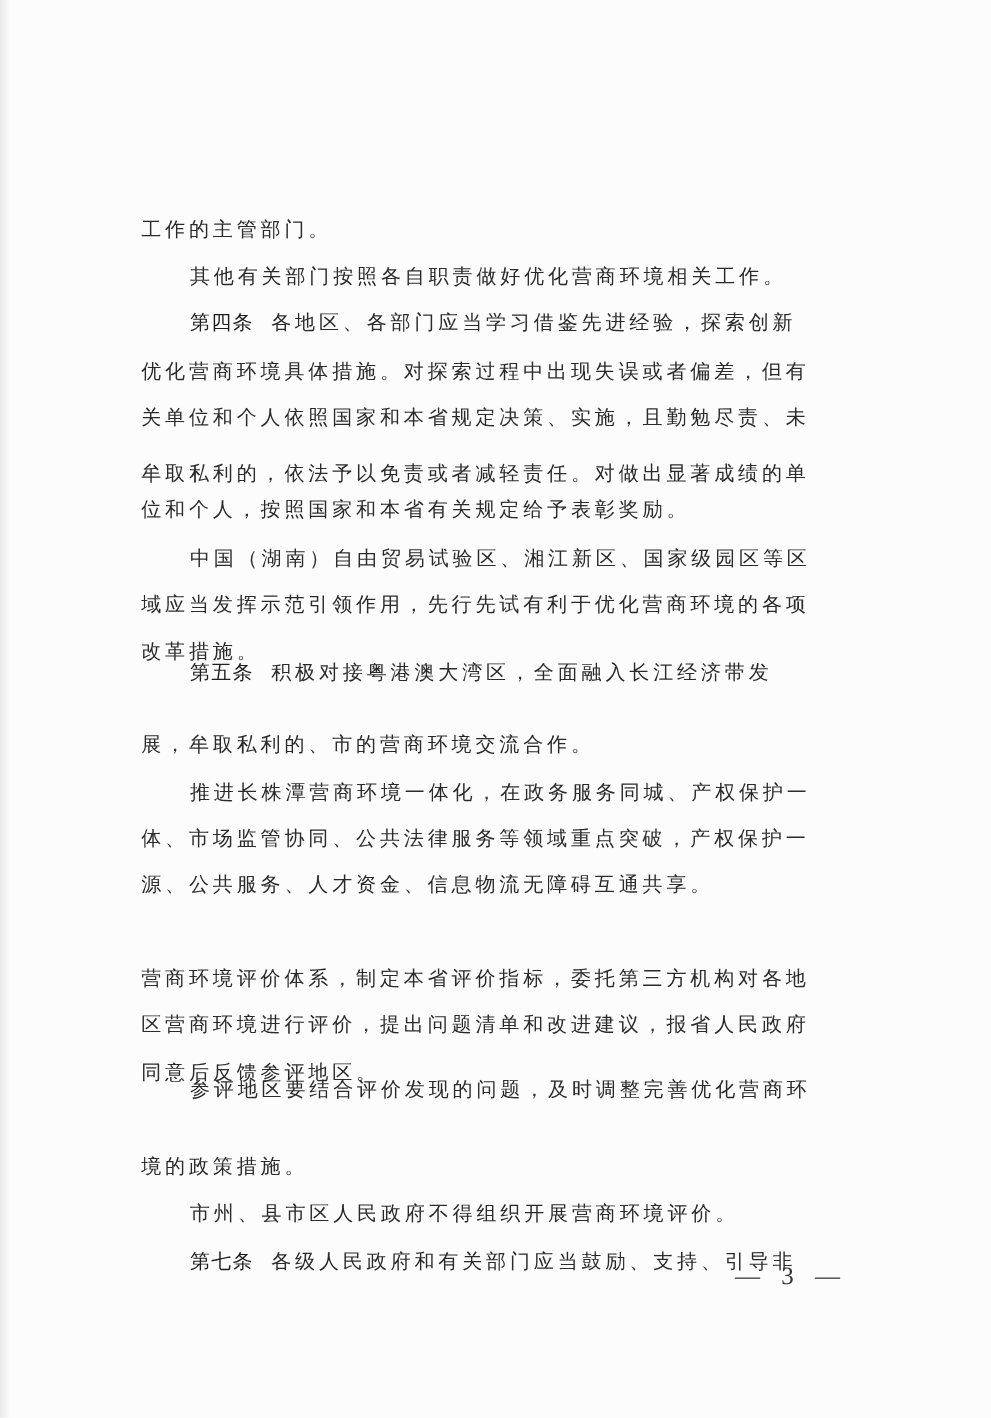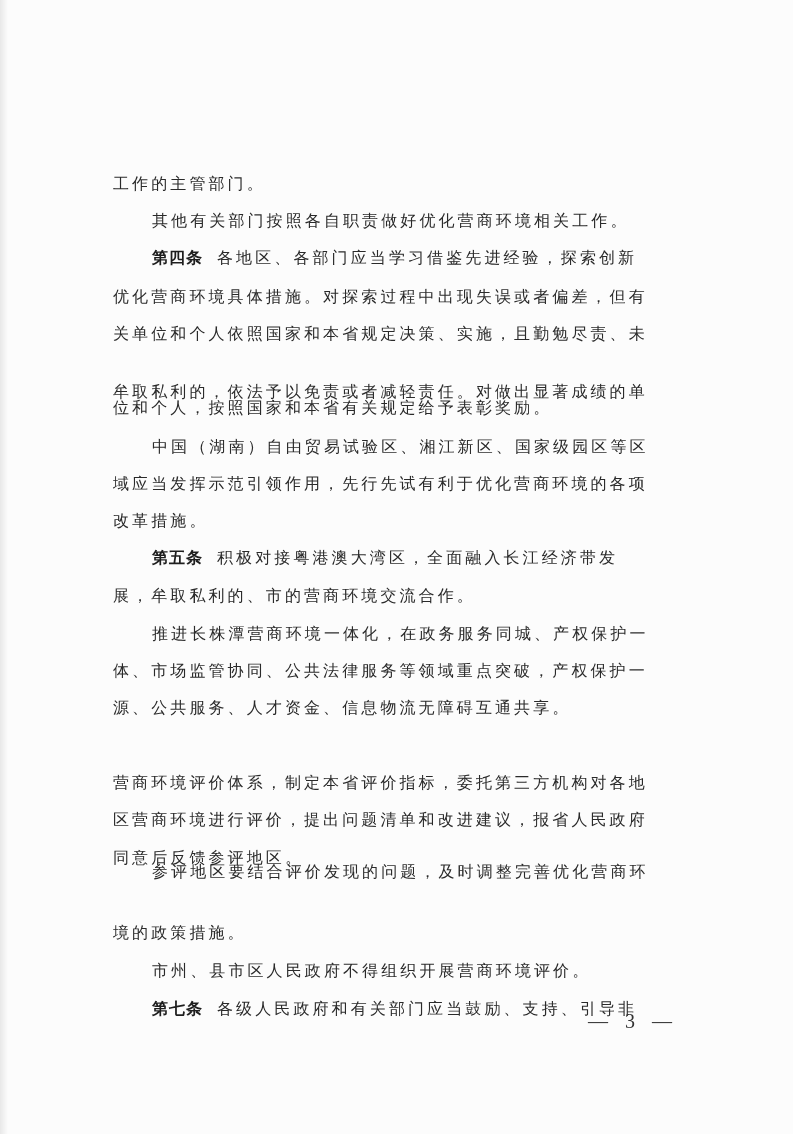--- a/index.html
+++ b/index.html
@@ -15,21 +15,21 @@
     .line {
       position: absolute;
       left: 113px;
       width: 565px;
       font-size: 16px;
       line-height: 24px;
       white-space: nowrap;
       letter-spacing: 3.1px;
     }
     .indent { left: 152px; }
-    .art { font-weight: bold; color: #1e1e1e; margin-right: 14px; letter-spacing: 1px; }
+    .art { font-weight: normal; color: #1e1e1e; margin-right: 14px; letter-spacing: 1px; }
     .page-num {
       position: absolute;
       left: 588px; top: 1010px;
       font-family: "Liberation Serif", serif;
       font-size: 20px;
       color: #333;
       letter-spacing: 6px;
     }
     .edge-left {
       position: absolute; left: 0; top: 0; width: 8px; height: 1134px;
@@ -40,26 +40,26 @@
 <body>
 
 <div class="page">
   <div class="edge-left"></div>
 
   <div class="line" style="top:172px"><span>工作的主管部门。</span></div>
   <div class="line indent" style="top:209px"><span>其他有关部门按照各自职责做好优化营商环境相关工作。</span></div>
   <div class="line indent" style="top:246px"><span class="art">第四条</span><span>各地区、各部门应当学习借鉴先进经验，探索创新</span></div>
   <div class="line" style="top:285px"><span>优化营商环境具体措施。对探索过程中出现失误或者偏差，但有</span></div>
   <div class="line" style="top:322px"><span>关单位和个人依照国家和本省规定决策、实施，且勤勉尽责、未</span></div>
-  <div class="line" style="top:380px"><span>牟取私利的，依法予以免责或者减轻责任。对做出显著成绩的单</span></div>
+  <div class="line" style="top:367px"><span>牟取私利的，依法予以免责或者减轻责任。对做出显著成绩的单</span></div>
   <div class="line" style="top:396px"><span>位和个人，按照国家和本省有关规定给予表彰奖励。</span></div>
   <div class="line indent" style="top:435px"><span>中国（湖南）自由贸易试验区、湘江新区、国家级园区等区</span></div>
   <div class="line" style="top:472px"><span>域应当发挥示范引领作用，先行先试有利于优化营商环境的各项</span></div>
   <div class="line" style="top:509px"><span>改革措施。</span></div>
-  <div class="line indent" style="top:546px"><span class="art">第五条</span><span>积极对接粤港澳大湾区，全面融入长江经济带发</span></div>
+  <div class="line indent" style="top:526px"><span class="art">第五条</span><span>积极对接粤港澳大湾区，全面融入长江经济带发</span></div>
   <div class="line" style="top:584px"><span>展，牟取私利的、市的营商环境交流合作。</span></div>
   <div class="line indent" style="top:622px"><span>推进长株潭营商环境一体化，在政务服务同城、产权保护一</span></div>
   <div class="line" style="top:659px"><span>体、市场监管协同、公共法律服务等领域重点突破，产权保护一</span></div>
   <div class="line" style="top:696px"><span>源、公共服务、人才资金、信息物流无障碍互通共享。</span></div>
   <div class="line" style="top:771px"><span>营商环境评价体系，制定本省评价指标，委托第三方机构对各地</span></div>
   <div class="line" style="top:808px"><span>区营商环境进行评价，提出问题清单和改进建议，报省人民政府</span></div>
   <div class="line" style="top:846px"><span>同意后反馈参评地区。</span></div>
   <div class="line indent" style="top:860px"><span>参评地区要结合评价发现的问题，及时调整完善优化营商环</span></div>
   <div class="line" style="top:921px"><span>境的政策措施。</span></div>
   <div class="line indent" style="top:959px"><span>市州、县市区人民政府不得组织开展营商环境评价。</span></div>

